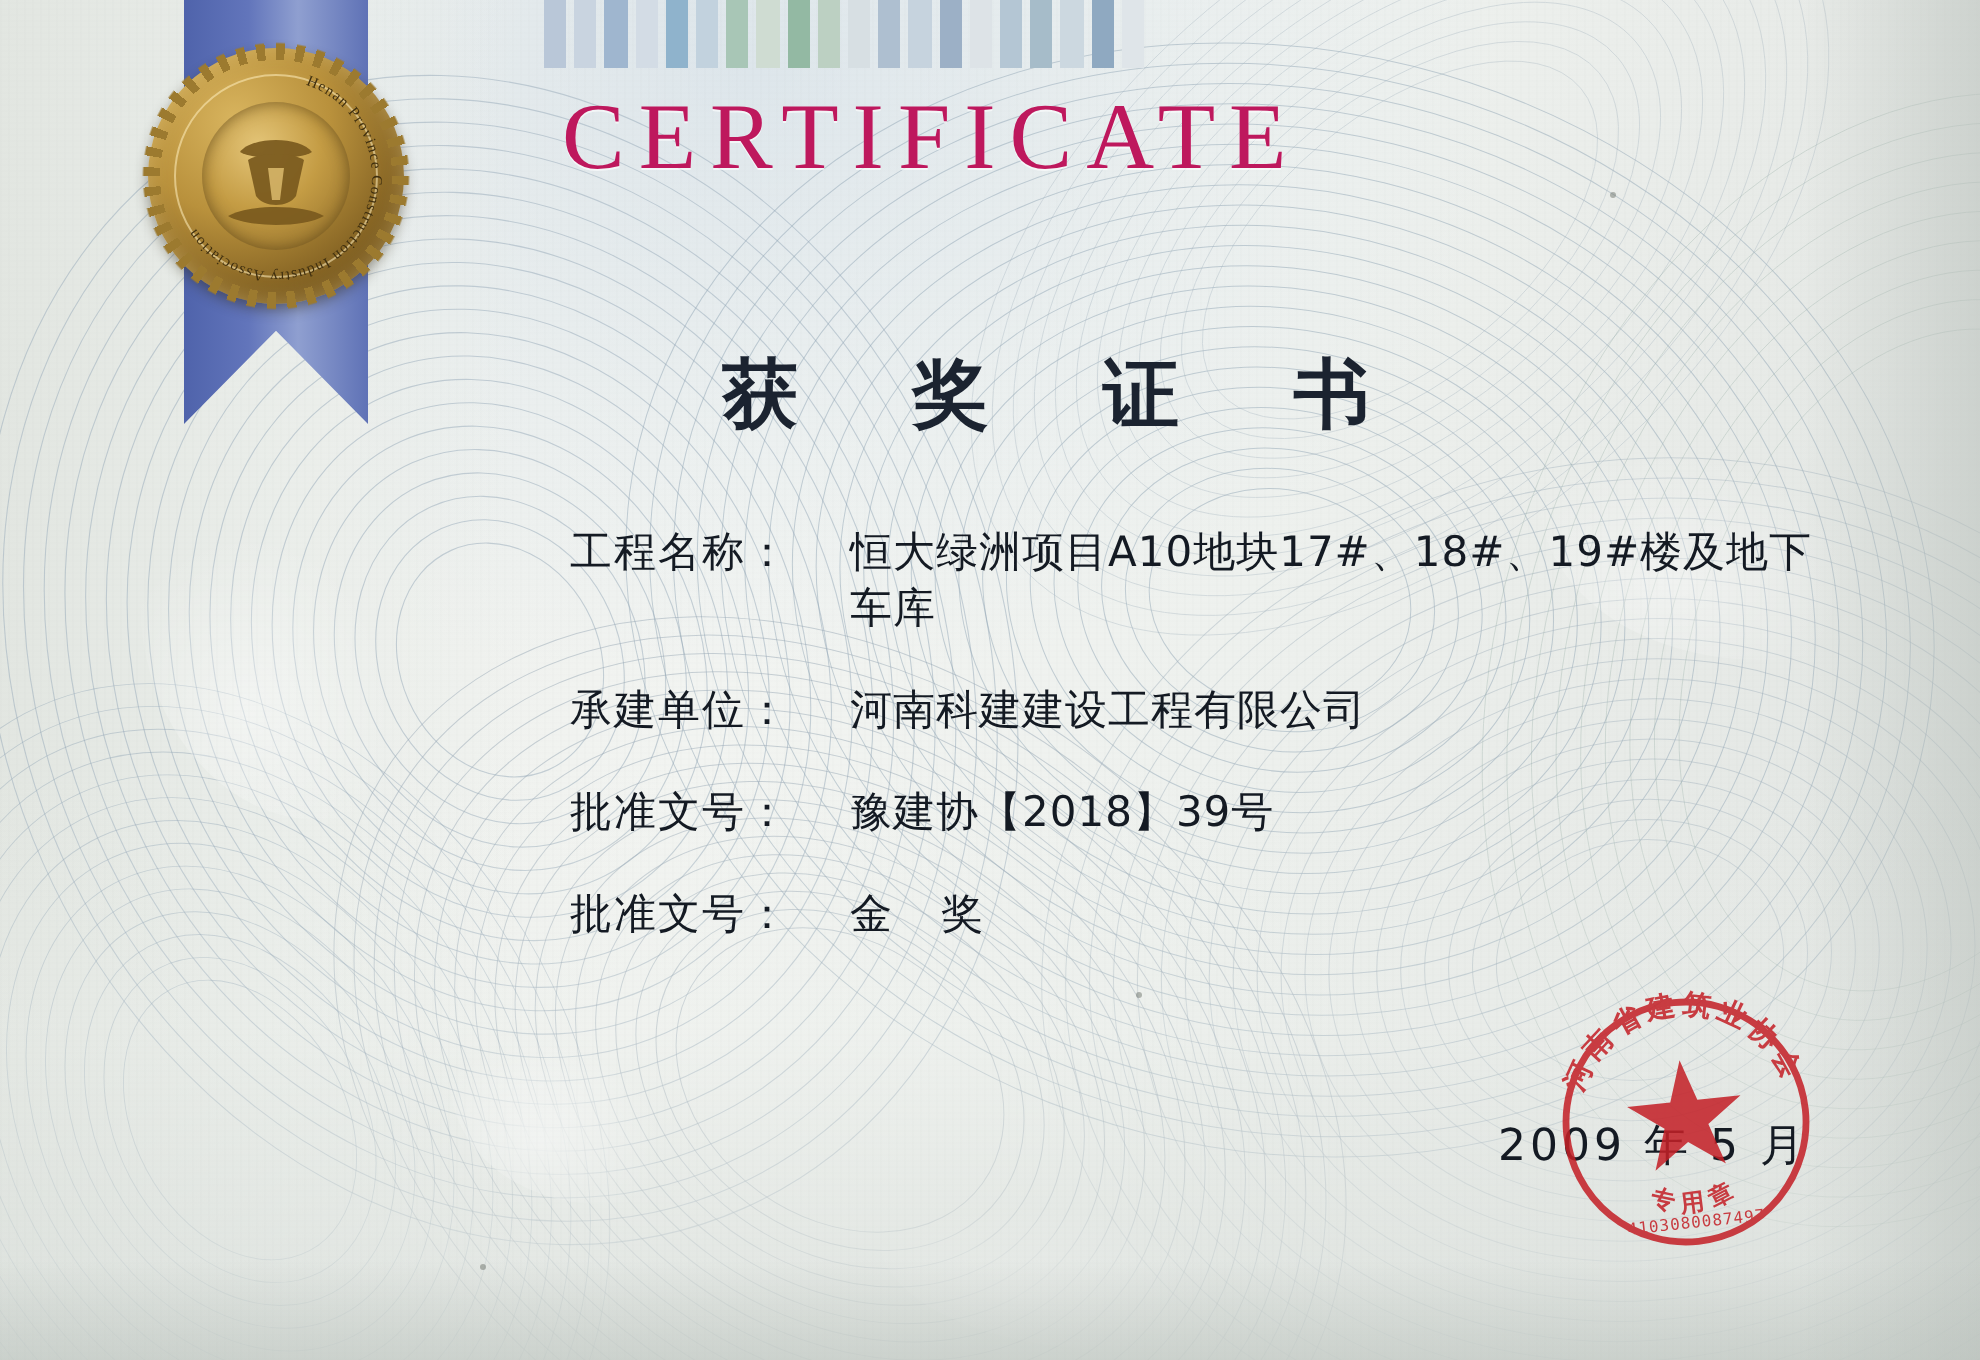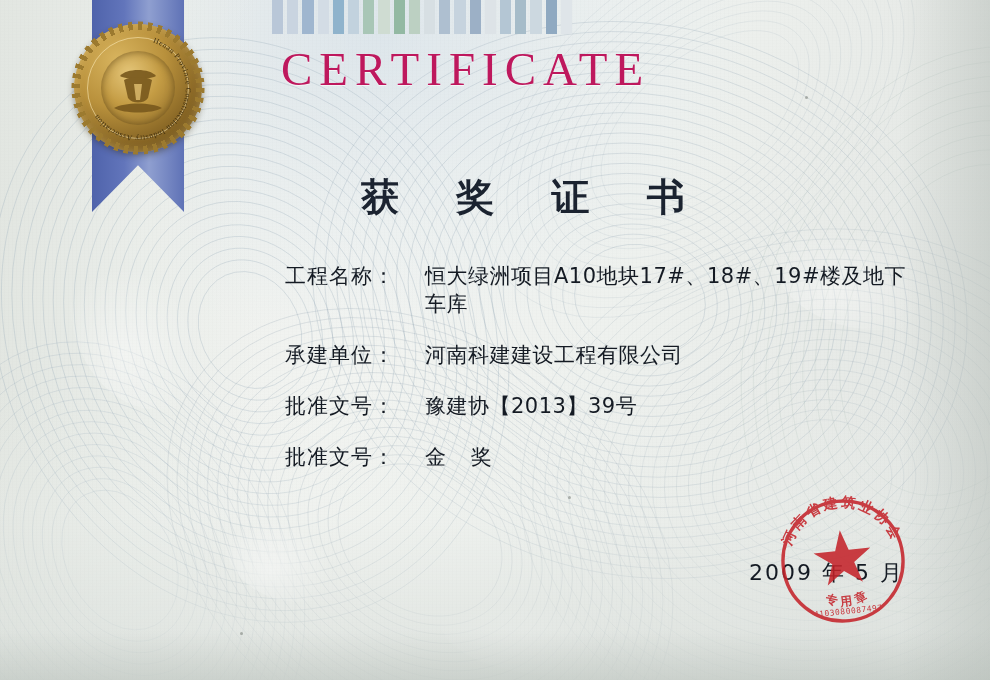--- a/index.html
+++ b/index.html
@@ -479,21 +479,21 @@
     <div class="field-row">
       <span class="field-label">工程名称：</span>
       <span class="field-value">恒大绿洲项目A10地块17#、18#、19#楼及地下车库</span>
     </div>
     <div class="field-row">
       <span class="field-label">承建单位：</span>
       <span class="field-value">河南科建建设工程有限公司</span>
     </div>
     <div class="field-row">
       <span class="field-label">批准文号：</span>
-      <span class="field-value">豫建协【2013】39号</span>
+      <span class="field-value">豫建协【2018】39号</span>
     </div>
     <div class="field-row">
       <span class="field-label">批准文号：</span>
       <span class="field-value spaced">金 奖</span>
     </div>
   </div>
 
   <div class="date-line">2009 年 5 月</div>
 
   <div class="red-stamp">

